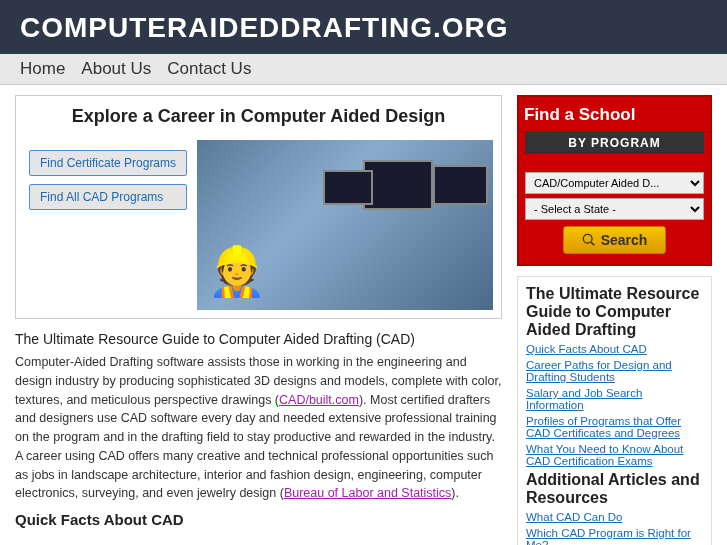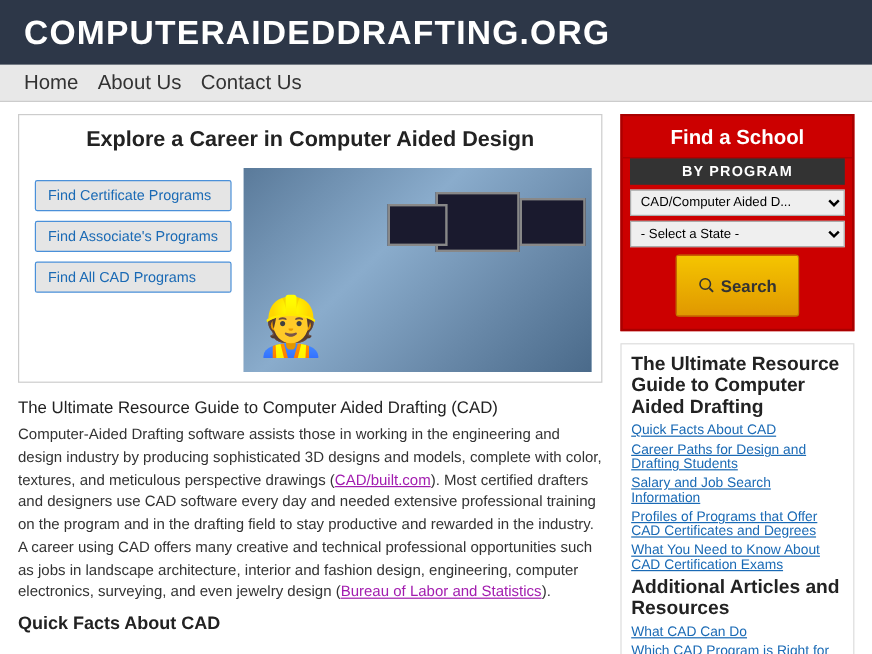--- a/index.html
+++ b/index.html
@@ -142,34 +142,33 @@
     
     #find-school-box {
       background: #cc0000;
       border: 2px solid #aa0000;
       margin-bottom: 10px;
       padding-bottom: 10px;
     }
     #find-school-title {
       background: #cc0000;
       color: #fff;
-      text-align: center;
       font-size: 17px;
       font-weight: bold;
       padding: 8px 5px 6px 5px;
       border-bottom: 1px solid #aa0000;
     }
     .by-label {
       background: #333;
       color: #fff;
       text-align: center;
       font-size: 12px;
       font-weight: bold;
       padding: 4px 0;
-      margin: 0 6px 4px 6px;
+      margin: 0 6px 18px 6px;
       letter-spacing: 1px;
     }
     #find-school-box select,
     #find-school-box input[type="text"] {
       width: calc(100% - 12px);
       margin: 0 6px 4px 6px;
       padding: 3px 4px;
       font-size: 11px;
       border: 1px solid #aaa;
       display: block;
@@ -177,21 +176,21 @@
     #search-btn-wrap {
       text-align: center;
       margin-top: 6px;
     }
     #search-btn {
       background: linear-gradient(to bottom, #f5c500, #e09800);
       border: 1px solid #c07800;
       color: #333;
       font-size: 14px;
       font-weight: bold;
-      padding: 17px 18px;
+      padding: 5px 18px;
       cursor: pointer;
       border-radius: 3px;
       display: inline-flex;
       align-items: center;
       gap: 5px;
     }
     .search-icon-svg {
       width: 14px;
       height: 14px;
     }
@@ -234,21 +233,20 @@
 
 <div id="main-layout">
 
   <div id="left-content">
 
     <div id="hero-box">
       <h2>Explore a Career in Computer Aided Design</h2>
       <div id="hero-inner">
         <div id="hero-buttons">
           <button class="hero-btn">Find Certificate Programs</button>
-          <button class="hero-btn">Find Associate's Programs</button>
           <button class="hero-btn">Find All CAD Programs</button>
         </div>
         <div id="hero-image">
 
           <div class="monitor-shape" style="width:70px;height:50px;top:20px;right:60px;background:#1a1a2e;"></div>
           <div class="monitor-shape" style="width:55px;height:40px;top:25px;right:5px;background:#1a1a2e;"></div>
           <div class="monitor-shape" style="width:50px;height:35px;top:30px;right:120px;background:#1a1a2e;"></div>
         </div>
       </div>
     </div>

